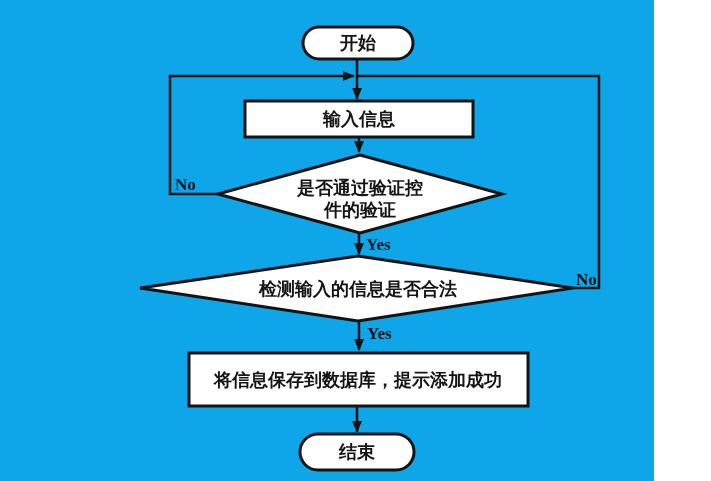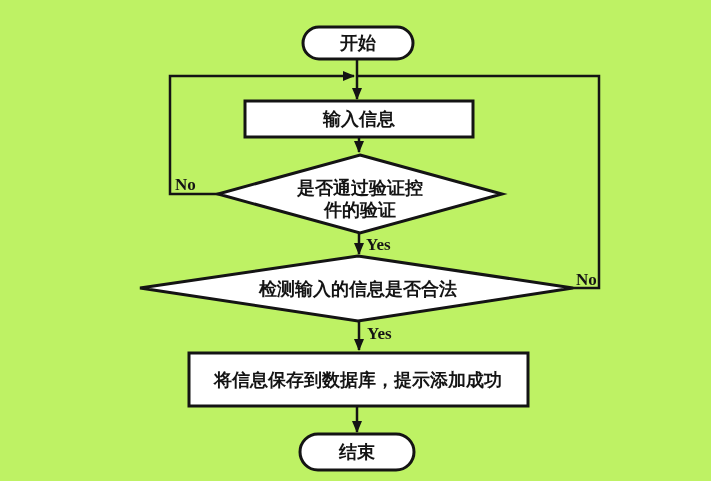--- a/index.html
+++ b/index.html
@@ -3,23 +3,23 @@
 <meta charset="utf-8">
 <style>
   html, body {
     margin: 0;
     padding: 0;
     background: #ffffff;
     font-family: "Liberation Sans", sans-serif;
   }
   .canvas {
     position: relative;
-    width: 711px;
+    width: 654px;
     height: 481px;
-    background: #bef264;
+    background: #0ea5e9;
     overflow: hidden;
   }
   svg { display: block; }
   .node-shape {
     fill: #ffffff;
     stroke: #141414;
     stroke-width: 3;
   }
   .connector {
     fill: none;

